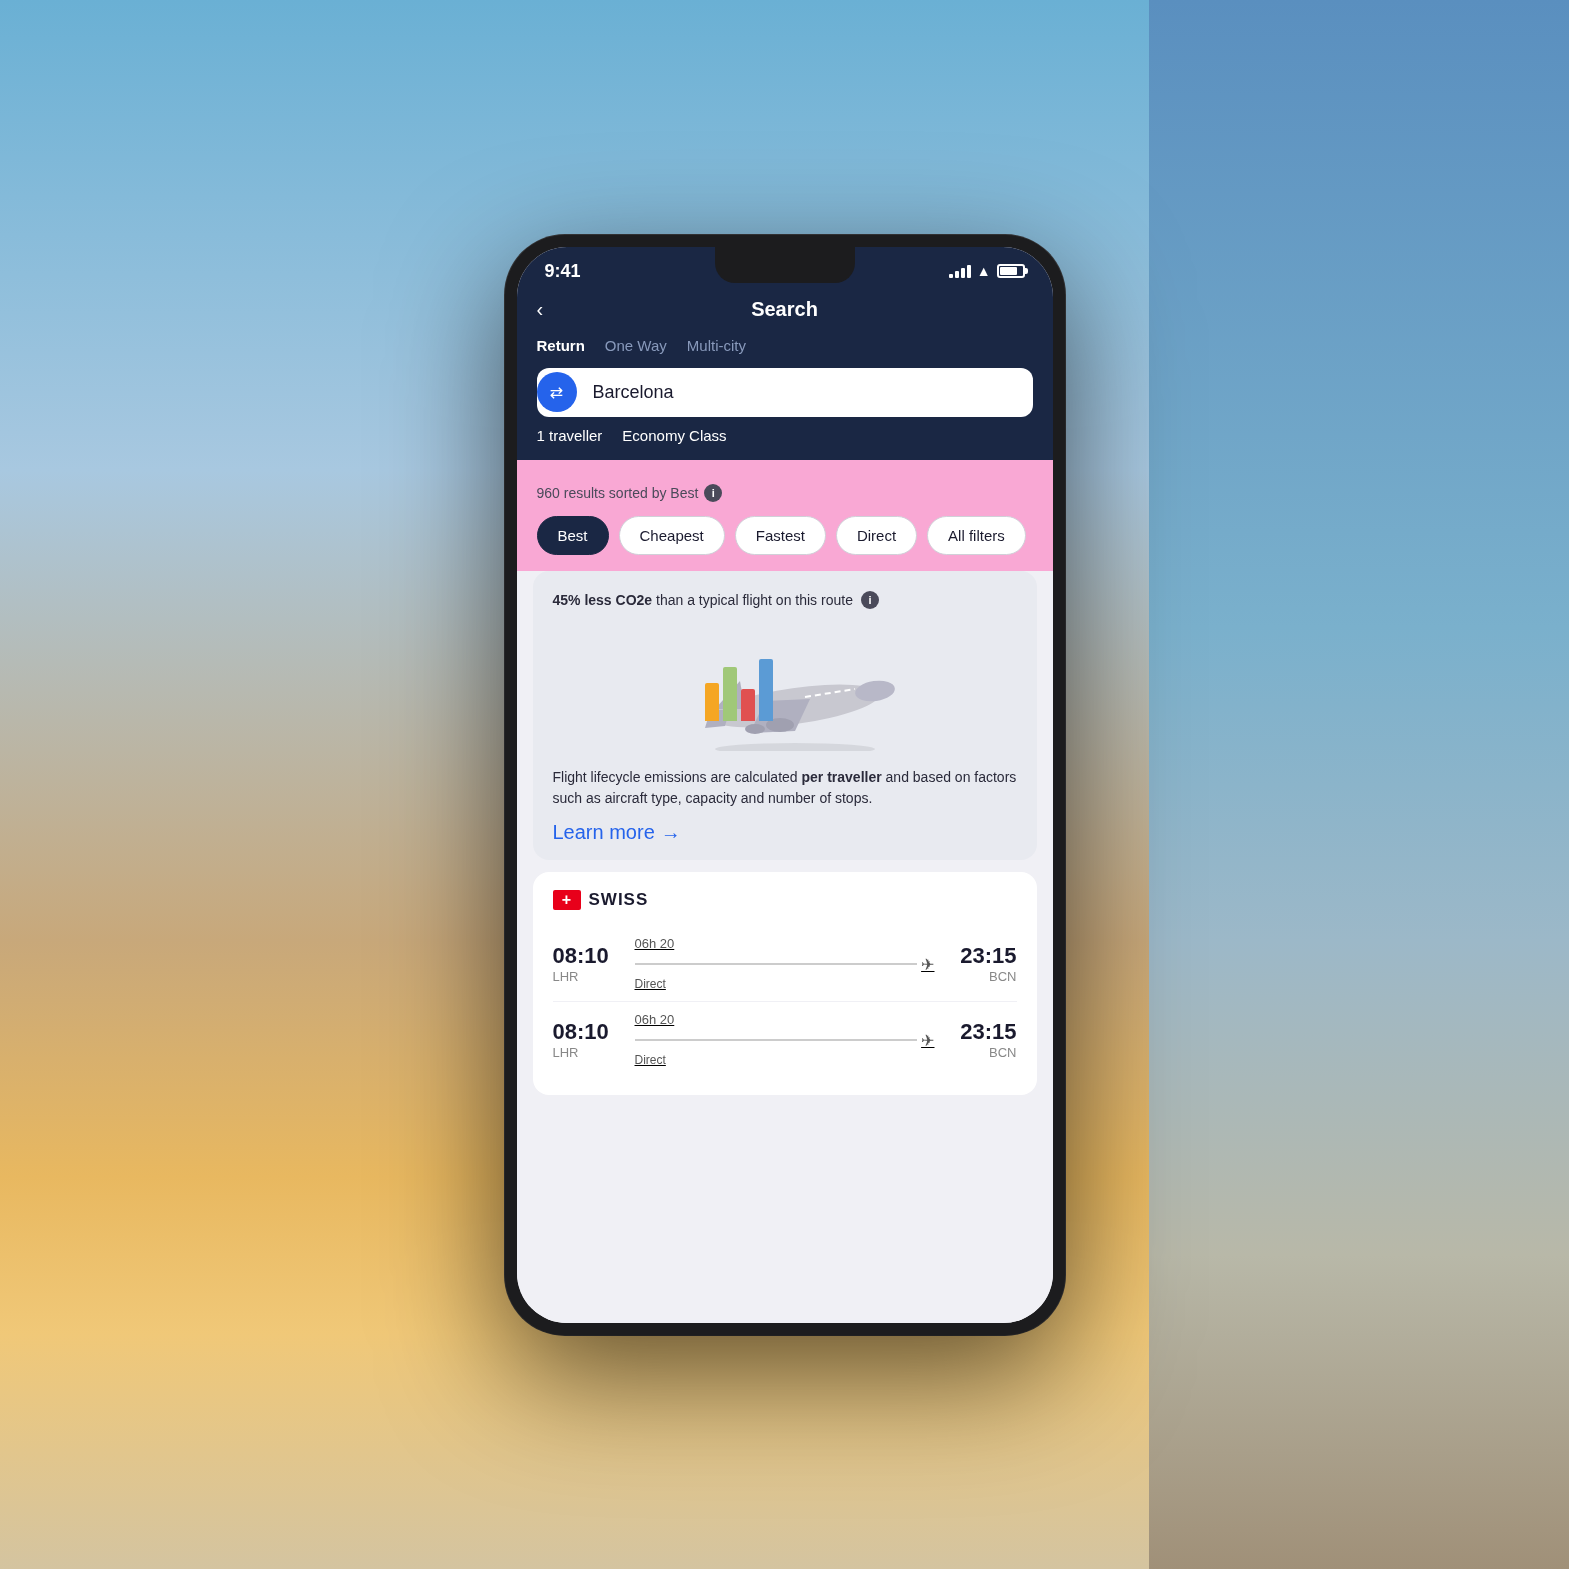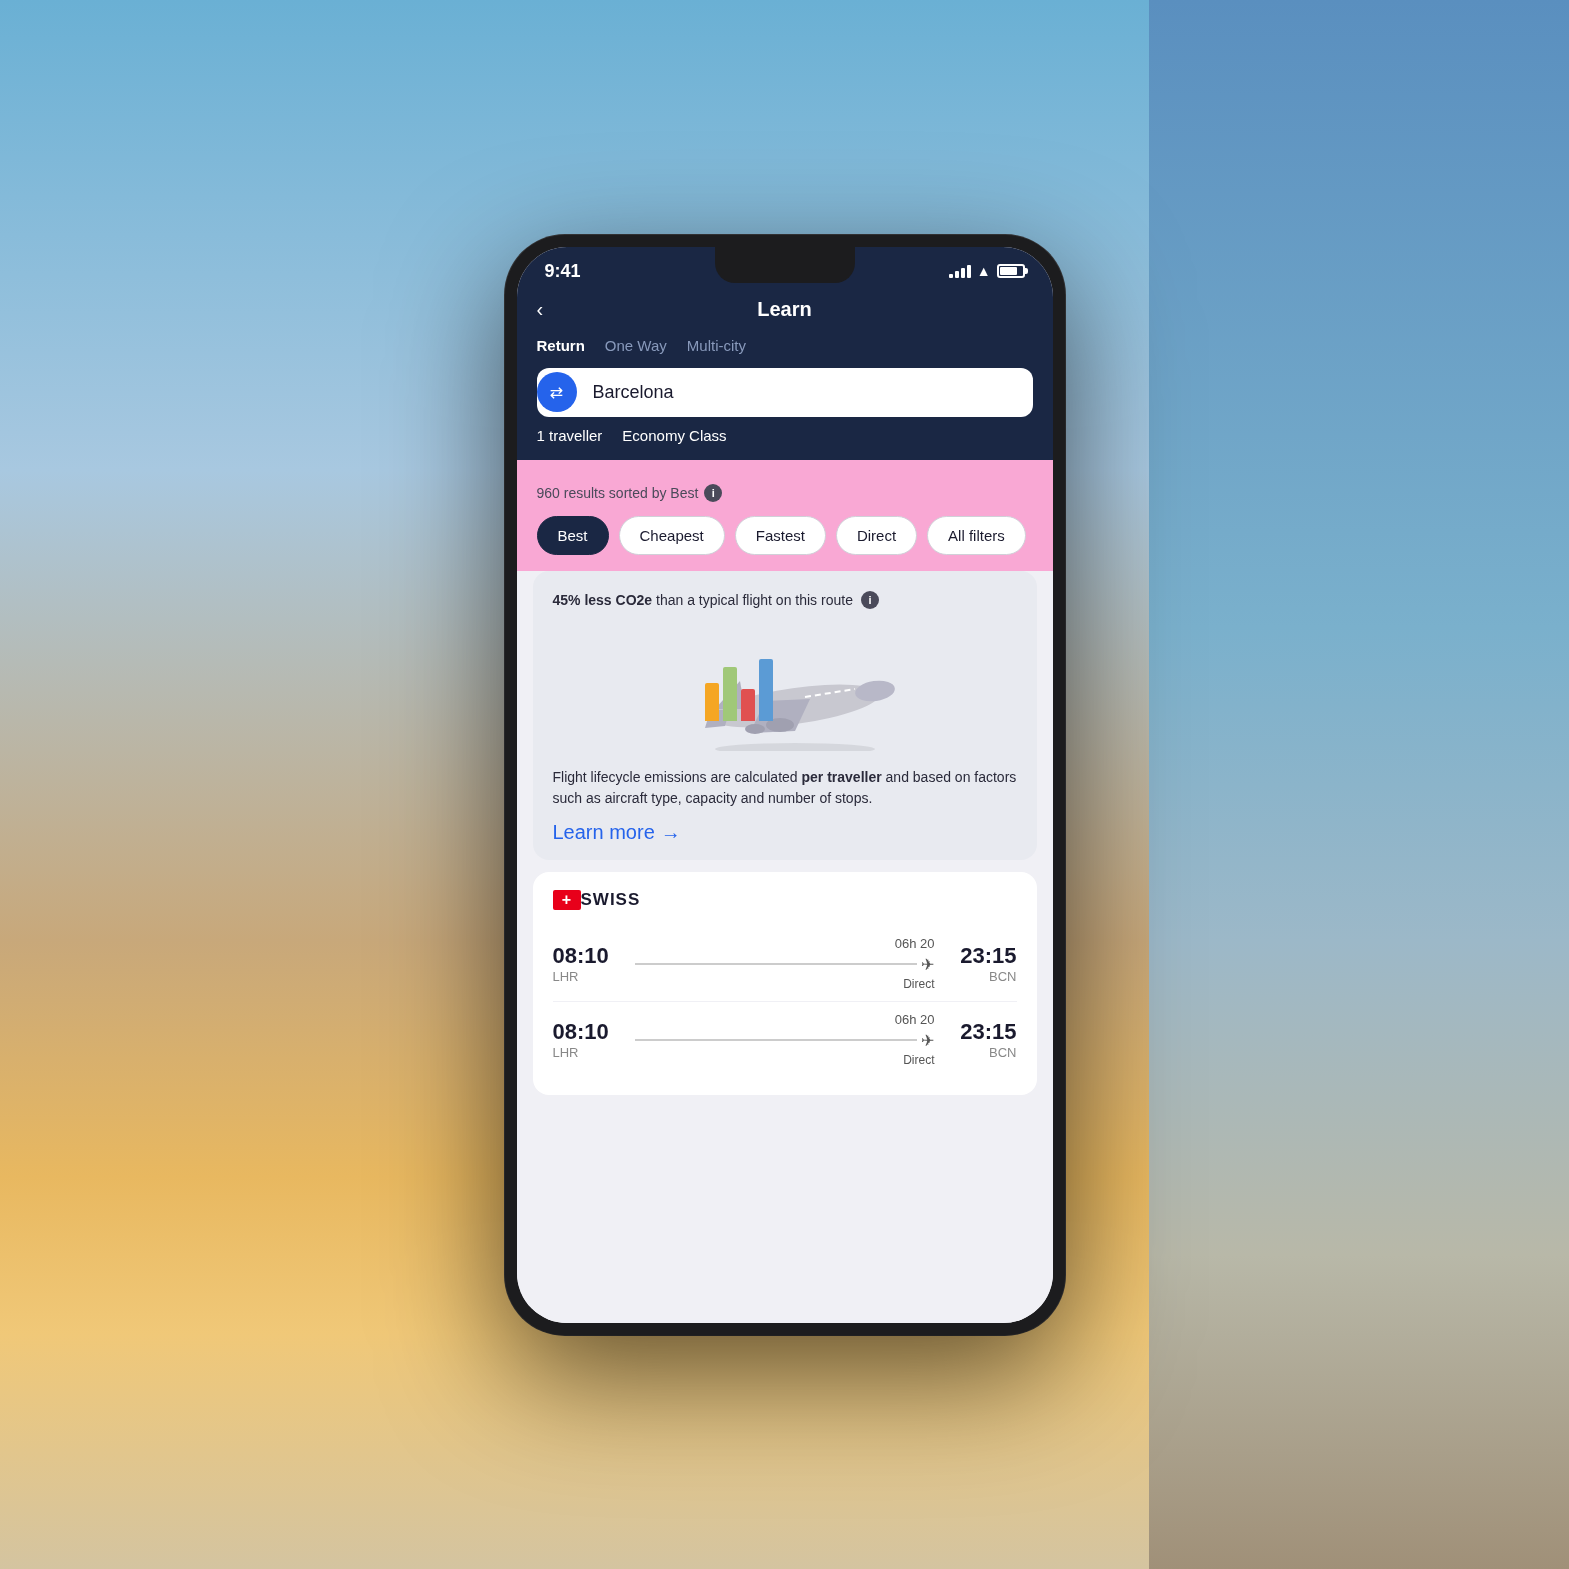--- a/index.html
+++ b/index.html
@@ -368,20 +368,21 @@
     .flight-card {
       margin: 0 16px 12px;
       background: white;
       border-radius: 16px;
       padding: 18px 20px;
     }
 
     .airline-logo {
       display: flex;
       align-items: center;
+      gap: 8px;
       margin-bottom: 16px;
     }
 
     .swiss-cross {
       width: 28px;
       height: 20px;
       background: #e8001a;
       border-radius: 2px;
       position: relative;
       display: flex;
@@ -427,23 +428,24 @@
     }
 
     .flight-time .airport {
       font-size: 13px;
       color: #888;
     }
 
     .flight-duration {
       display: flex;
       flex-direction: column;
-      align-items: flex-end;
+      align-items: flex-start;
       flex: 1;
       padding: 0 12px;
+      text-decoration: underline;
     }
 
     .duration-text {
       font-size: 13px;
       color: #555;
       margin-bottom: 4px;
     }
 
     .duration-line {
       display: flex;
@@ -521,21 +523,21 @@
           <span class="wifi-icon">▲</span>
           <div class="battery-icon">
             <div class="battery-fill"></div>
           </div>
         </div>
       </div>
 
       <div class="header">
         <div class="header-nav">
           <span class="back-btn">‹</span>
-          <span class="header-title">Learn</span>
+          <span class="header-title">Search</span>
         </div>
 
         <div class="trip-type-tabs">
           <span class="trip-tab active">Return</span>
           <span class="trip-tab">One Way</span>
           <span class="trip-tab">Multi-city</span>
         </div>
 
         <div class="route-row">
           <div class="swap-btn">

